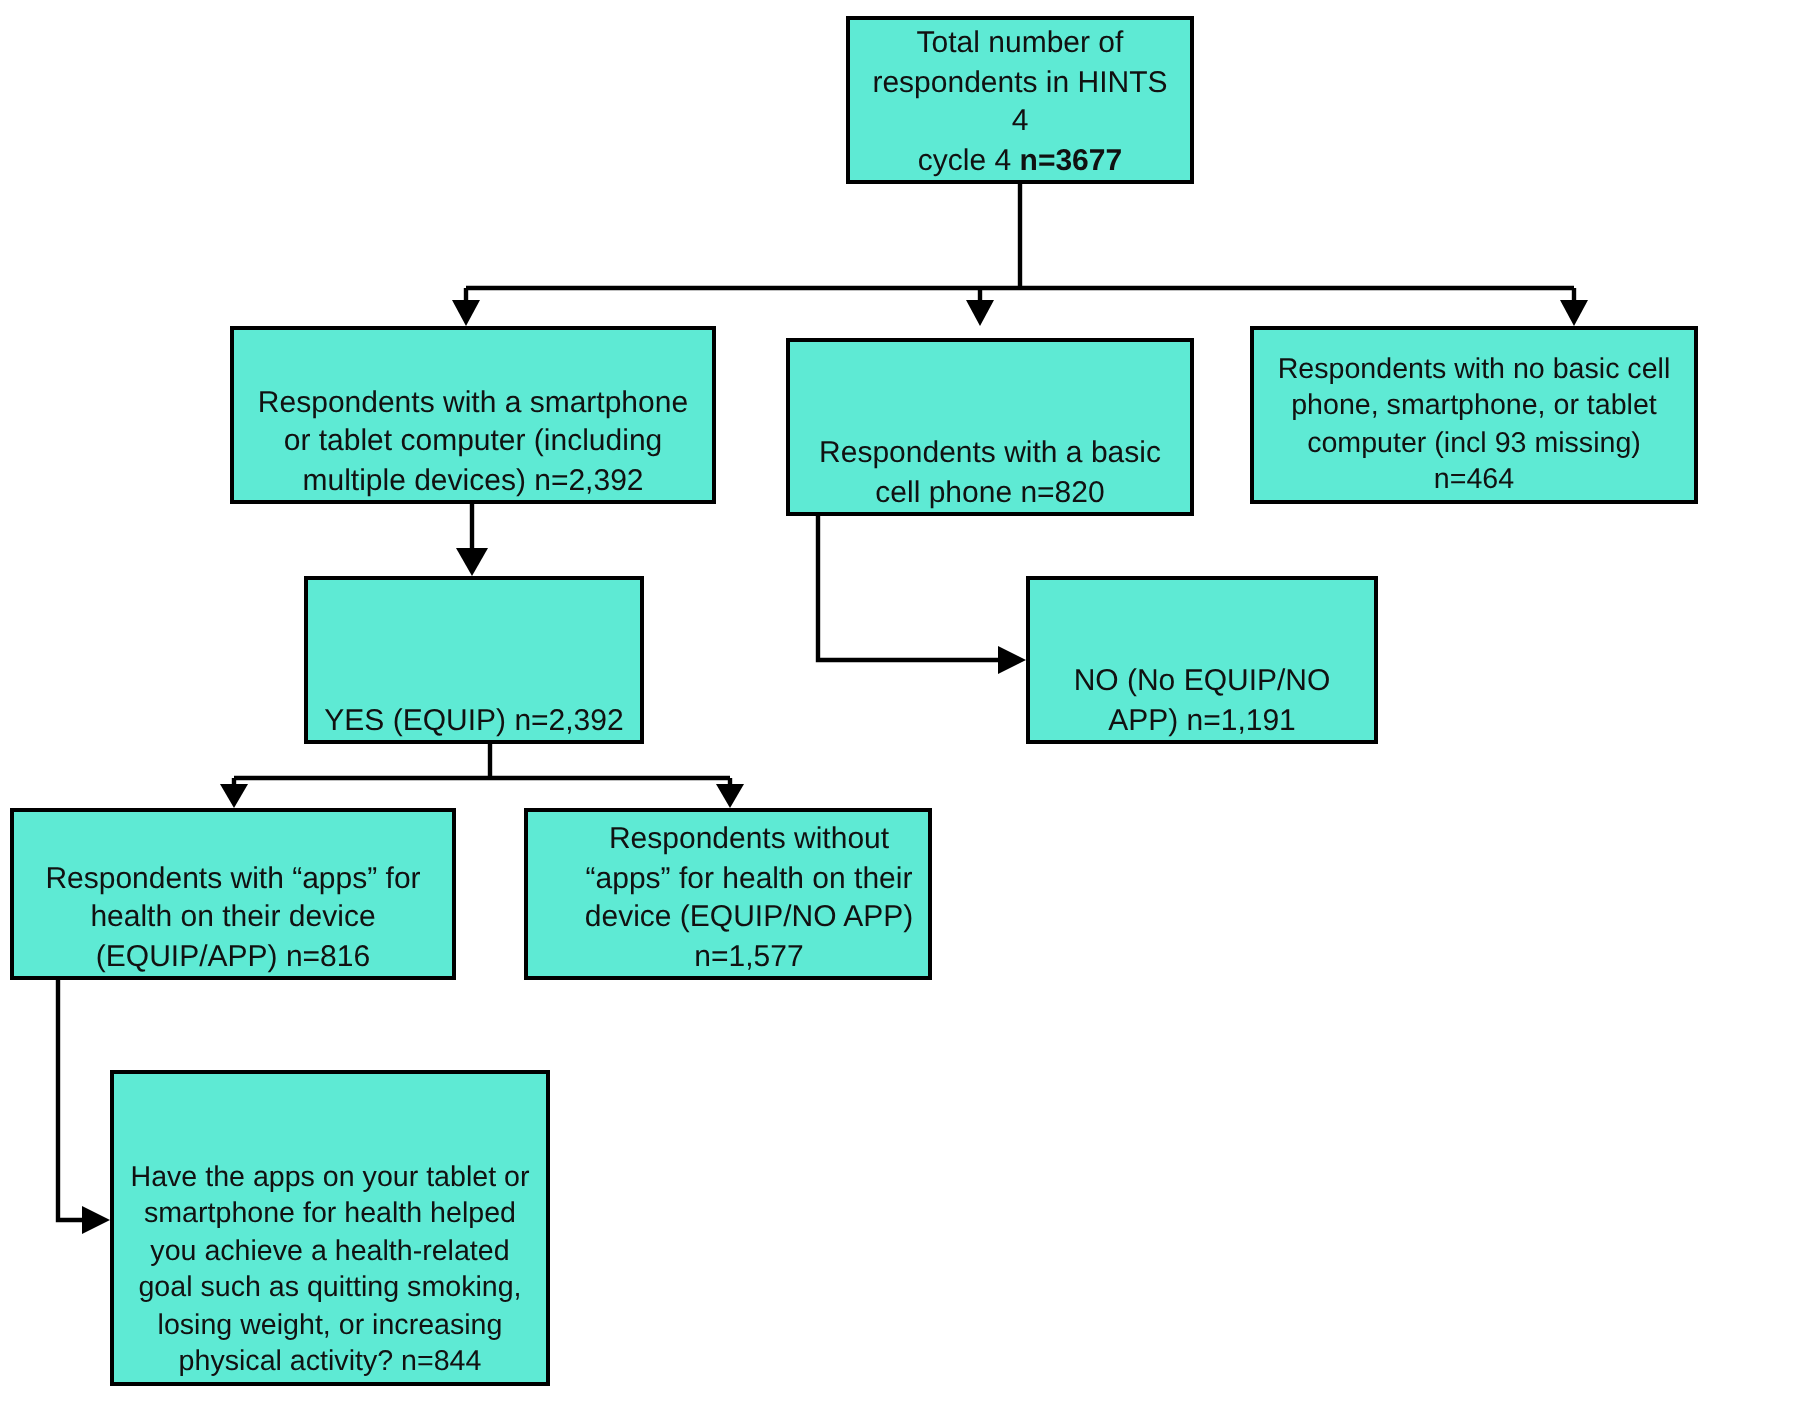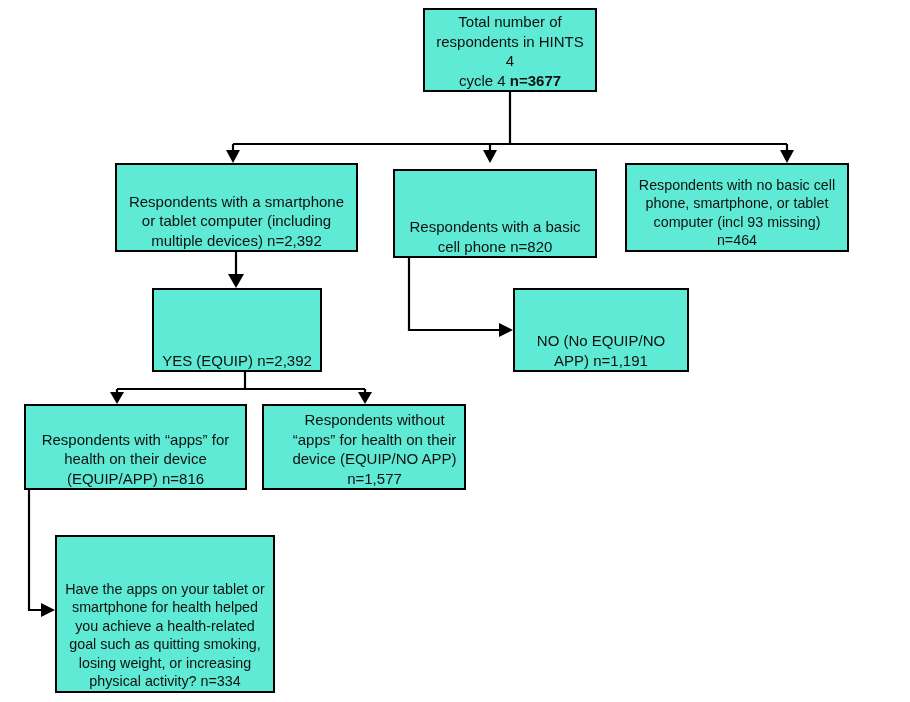--- a/index.html
+++ b/index.html
@@ -109,25 +109,25 @@
   </div>
 
   <div class="node fs15" style="left:152px; top:288px; width:170px; height:84px;">
     <span class="txt">YES (EQUIP) n=2,392</span>
   </div>
 
   <div class="node fs15" style="left:513px; top:288px; width:176px; height:84px;">
     <span class="txt">NO (No EQUIP/NO APP) n=1,191</span>
   </div>
 
-  <div class="node fs15" style="left:5px; top:404px; width:223px; height:86px;margin-left:19px;">
+  <div class="node fs15" style="left:5px; top:404px; width:223px; height:86px;">
     <span class="txt">Respondents with “apps” for health on their device (EQUIP/APP) n=816</span>
   </div>
 
   <div class="node fs15" style="left:262px; top:404px; width:204px; height:86px;padding-left:21px;">
     <span class="txt">Respondents without “apps” for health on their device (EQUIP/NO APP) n=1,577</span>
   </div>
 
   <div class="node fs14" style="left:55px; top:535px; width:220px; height:158px;">
-    <span class="txt">Have the apps on your tablet or smartphone for health helped you achieve a health-related goal such as quitting smoking, losing weight, or increasing physical activity? n=334</span>
+    <span class="txt">Have the apps on your tablet or smartphone for health helped you achieve a health-related goal such as quitting smoking, losing weight, or increasing physical activity? n=844</span>
   </div>
 
 </div>
 
 </body></html>

